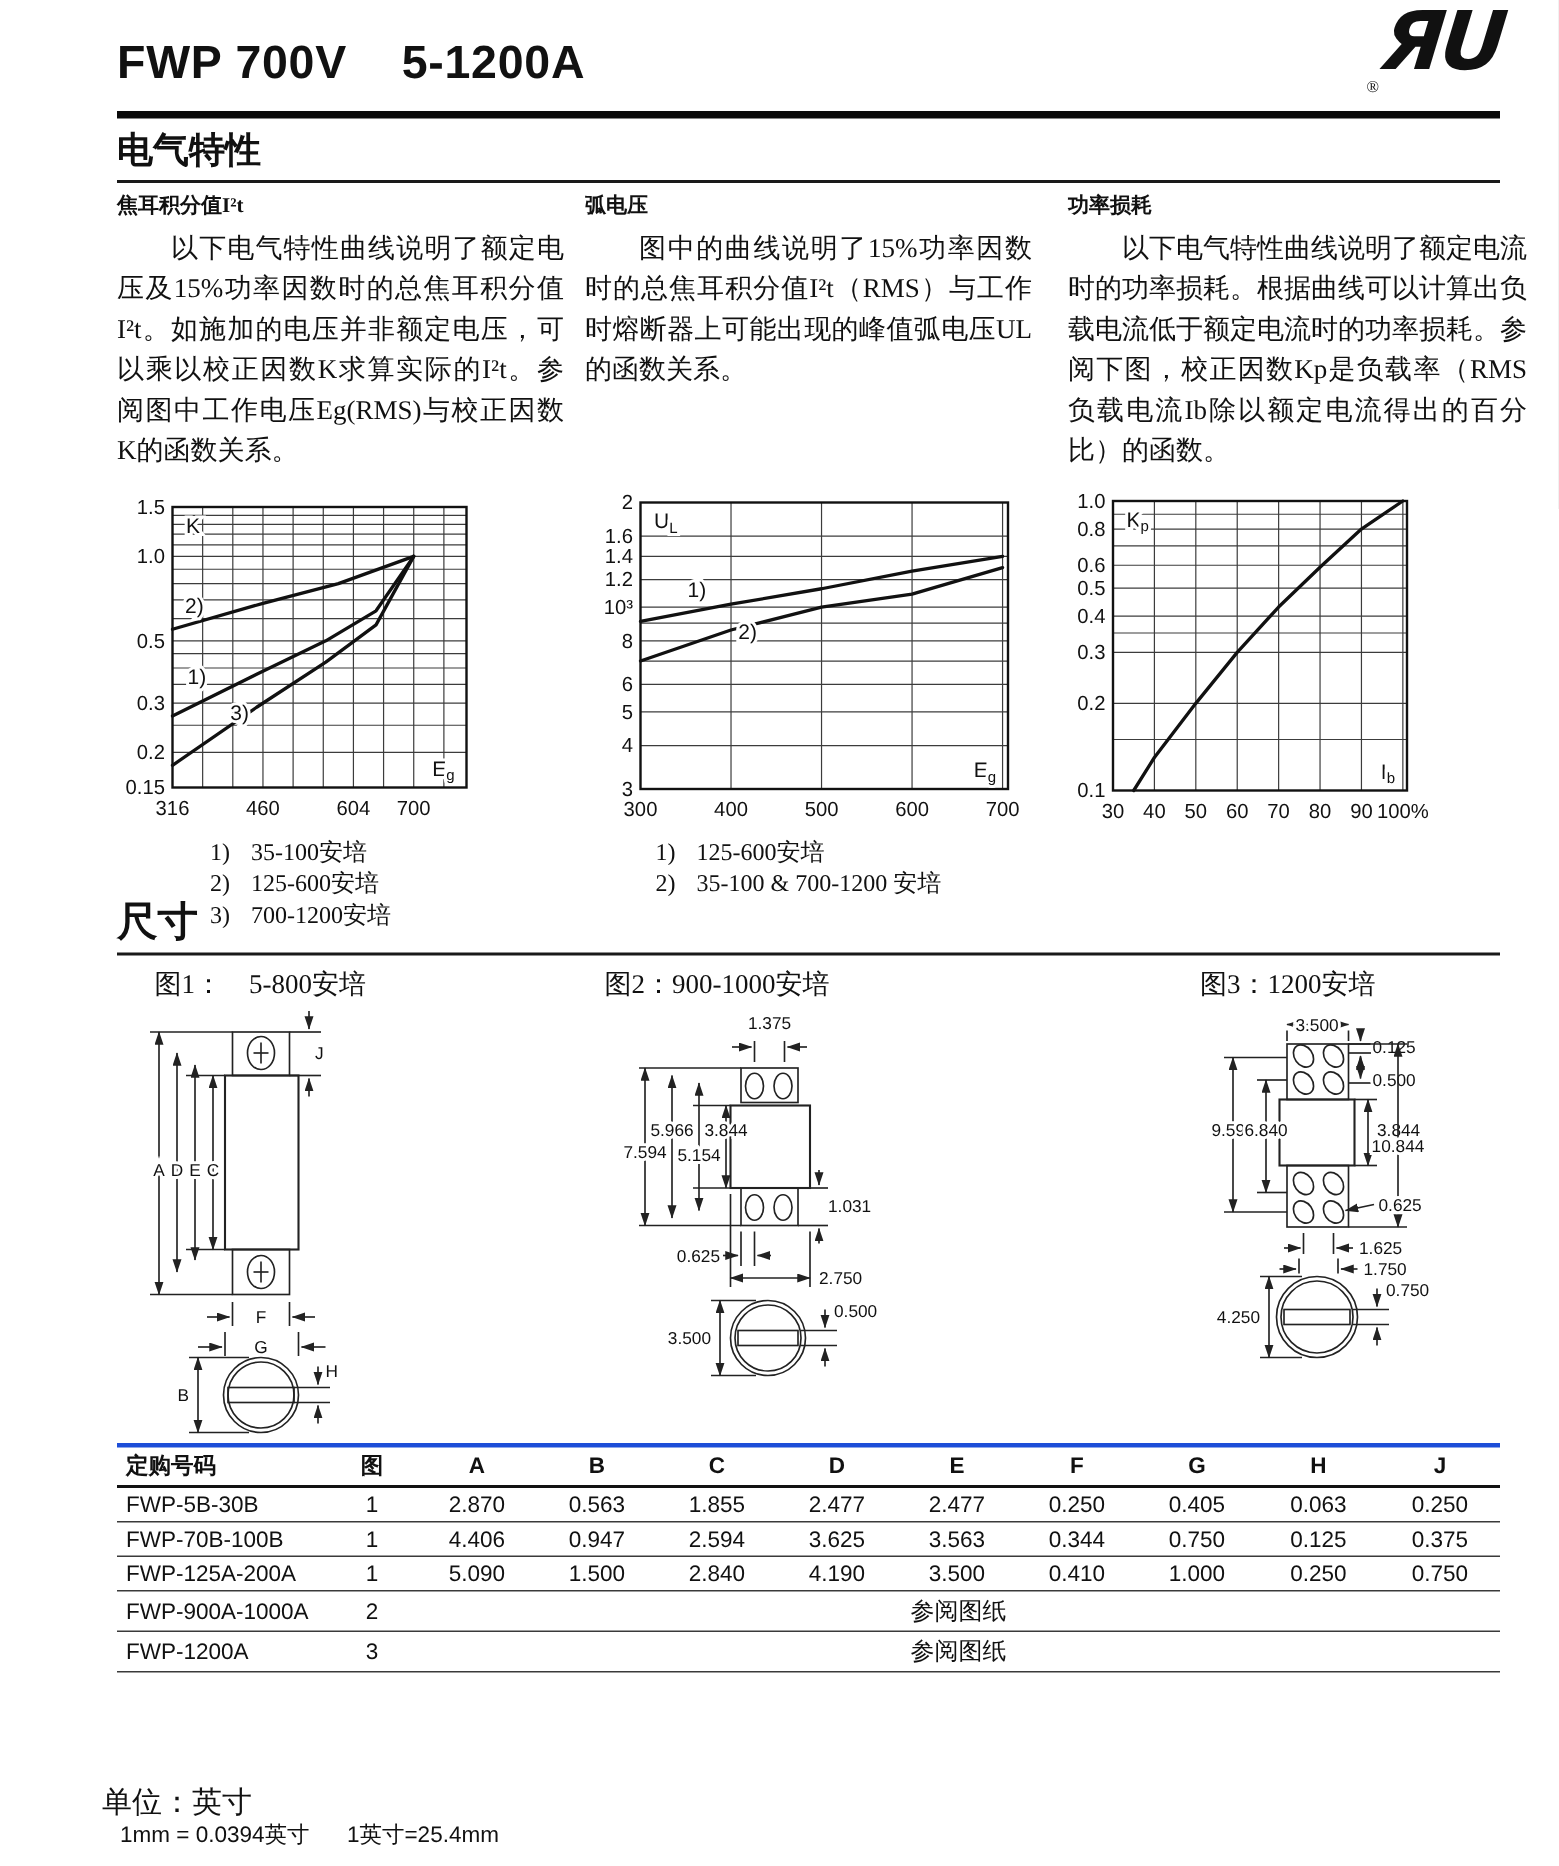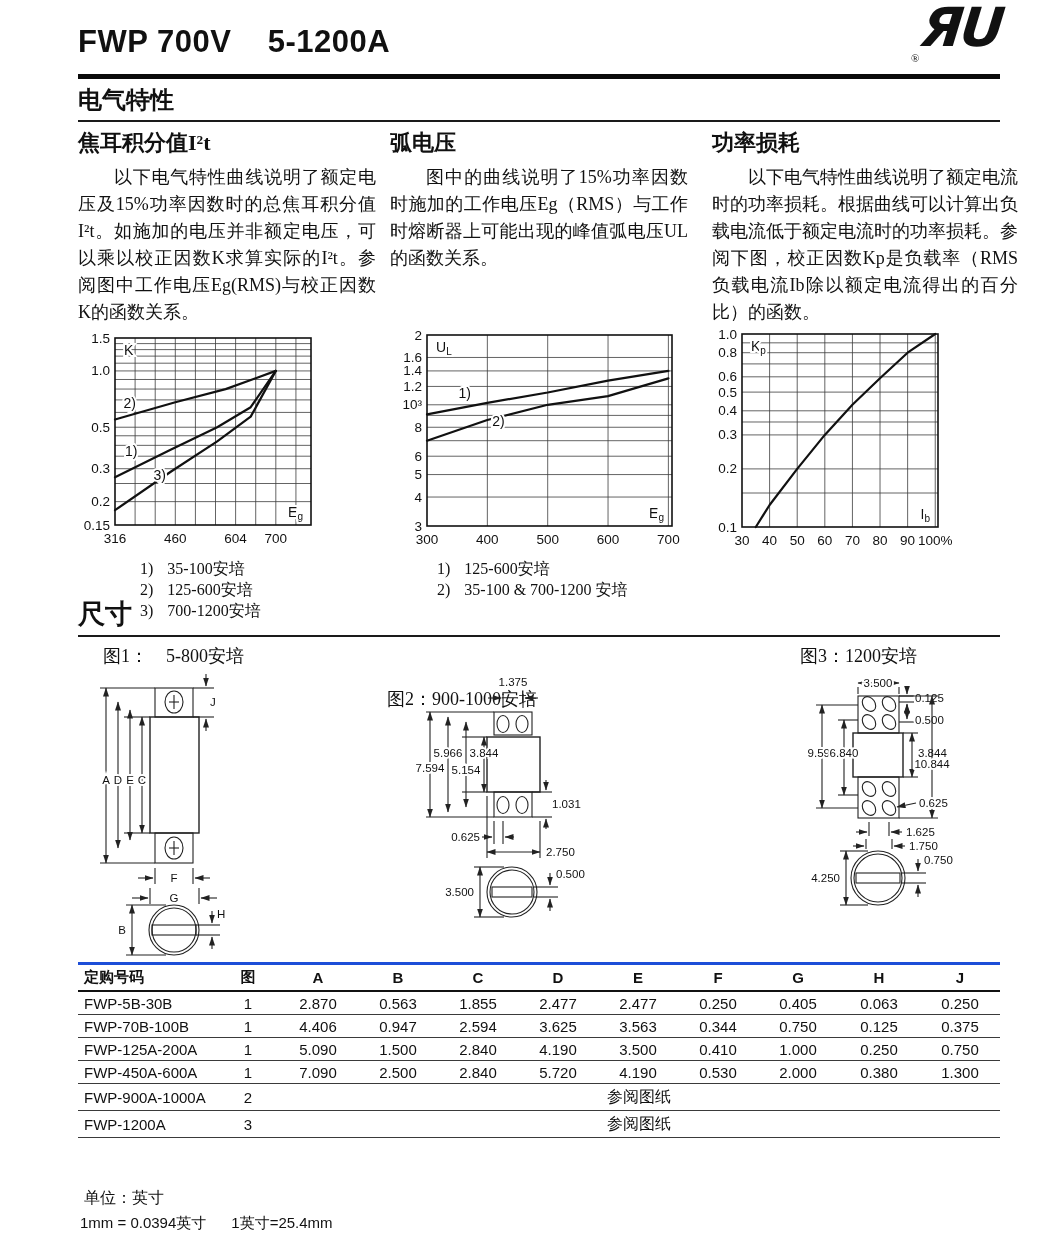--- a/index.html
+++ b/index.html
@@ -12,21 +12,21 @@
              font-family:"Liberation Sans","DejaVu Sans",sans-serif;}
   .ul-mark{left:903px;top:2px;width:100px;height:66px;}
   .ul-mark .mk{position:absolute;right:2px;top:-6px;font-size:54px;font-weight:900;font-style:italic;
                font-family:"DejaVu Sans",sans-serif;transform:skewX(-6deg);letter-spacing:-3px;}
   .ul-mark .rg{position:absolute;left:8px;bottom:4px;font-size:11px;}
   .rule-thick{left:78px;top:74px;width:922px;height:5px;background:#0a0a0a;}
   .rule-thin{left:78px;width:922px;height:2px;background:#1a1a1a;}
   .sec-title{left:78px;font-size:24px;font-weight:bold;}
   
   .col{width:300px;}
-  .col h3{margin:0 0 6px 0;font-size:22px;font-weight:bold;}
+  .col h3{margin:0 0 6px 0;font-size:14px;font-weight:bold;}
   .col p{margin:0;font-size:18px;line-height:27px;text-align:justify;text-indent:2em;}
   
   .chart{position:absolute;}
   .gl{stroke:#3c3c3c;stroke-width:0.8;}
   .pbx{fill:none;stroke:#111;stroke-width:1.6;}
   .crv{fill:none;stroke:#111;stroke-width:2.2;stroke-linejoin:round;stroke-linecap:round;}
   .tk{font-family:"Liberation Sans","DejaVu Sans",sans-serif;font-size:13.5px;fill:#111;}
   .slb,.clb{font-family:"Liberation Sans","DejaVu Sans",sans-serif;font-size:14px;fill:#111;
             paint-order:stroke;stroke:#fff;stroke-width:4px;}
   
@@ -40,21 +40,21 @@
       paint-order:stroke;stroke:#fff;stroke-width:4px;font-weight:normal;}
   
   .dim-table{left:78px;top:962px;width:922px;border-collapse:collapse;table-layout:fixed;
              font-family:"Liberation Sans","DejaVu Sans",sans-serif;font-size:15px;}
   .dim-table thead th{border-top:3px solid #1d4ed8;border-bottom:2px solid #111;font-weight:bold;
                       text-align:center;padding:3px 2px;}
   .dim-table td{border-bottom:1.4px solid #3a3a3a;text-align:center;padding:2.5px 2px;}
   .dim-table .part-cell{text-align:left;padding-left:6px;}
   .dim-table .span-cell{text-align:center;font-family:"Liberation Serif","DejaVu Serif",serif;font-size:16px;}
   
-  .foot-unit{left:84px;top:1188px;font-size:16px;}
+  .foot-unit{left:68px;top:1188px;font-size:20px;}
   .foot-conv{left:80px;top:1214px;font-size:15px;white-space:pre;}
 </style>
 </head>
 <body>
 
 <svg width="0" height="0" style="position:absolute">
   <defs>
     <marker id="aE" markerWidth="10" markerHeight="8" refX="8.5" refY="3" orient="auto" markerUnits="userSpaceOnUse">
       <path d="M0,0 L9,3 L0,6 Z" fill="#222"></path>
     </marker>
@@ -75,21 +75,21 @@
 
   <div class="abs sec-title" style="top:84px;">电气特性</div>
   <div class="abs rule-thin" style="top:120px;"></div>
 
   <div class="abs col" style="left:78px;top:128px;width:298px;">
     <h3>焦耳积分值I²t</h3>
     <p>以下电气特性曲线说明了额定电压及15%功率因数时的总焦耳积分值I²t。如施加的电压并非额定电压，可以乘以校正因数K求算实际的I²t。参阅图中工作电压Eg(RMS)与校正因数K的函数关系。</p>
   </div>
   <div class="abs col" style="left:390px;top:128px;width:298px;">
     <h3>弧电压</h3>
-    <p>图中的曲线说明了15%功率因数时施加的工作电压Eg（RMS）与工作时熔断器上可能出现的峰值弧电压UL的函数关系。</p>
+    <p>图中的曲线说明了15%功率因数时的总焦耳积分值I²t（RMS）与工作时熔断器上可能出现的峰值弧电压UL的函数关系。</p>
   </div>
   <div class="abs col" style="left:712px;top:128px;width:306px;">
     <h3>功率损耗</h3>
     <p>以下电气特性曲线说明了额定电流时的功率损耗。根据曲线可以计算出负载电流低于额定电流时的功率损耗。参阅下图，校正因数Kp是负载率（RMS负载电流Ib除以额定电流得出的百分比）的函数。</p>
   </div>
 
   <svg class="chart" style="left:78px;top:332px;" width="300" height="222">
       <line class="gl" x1="57.1025641025641" y1="6" x2="57.1025641025641" y2="193"></line>
       <line class="gl" x1="77.2051282051282" y1="6" x2="77.2051282051282" y2="193"></line>
       <line class="gl" x1="97.30769230769232" y1="6" x2="97.30769230769232" y2="193"></line>
@@ -235,21 +235,21 @@
     <div class="lg-row">
         <span>2)</span>
         <span>35-100 &amp; 700-1200 安培</span>
       </div>
   </div>
 
   <div class="abs sec-title" style="top:596px;font-size:27px;">尺寸</div>
   <div class="abs rule-thin" style="top:635px;height:1.6px;"></div>
 
   <div class="abs figcap" style="left:85px;top:644px;margin-left:18px;">图1：    5-800安培</div>
-  <div class="abs figcap" style="left:387px;top:644px;margin-top:43px;">图2：900-1000安培</div>
+  <div class="abs figcap" style="left:403px;top:644px;">图2：900-1000安培</div>
   <div class="abs figcap" style="left:800px;top:644px;">图3：1200安培</div>
 
   <svg class="abs fig" style="left:80px;top:656px;" width="260" height="306">
     <g>
       <rect x="75" y="32" width="38" height="29"></rect>
       <rect class="body" x="70" y="61" width="49" height="116"></rect>
       <rect x="75" y="177" width="38" height="30"></rect>
       <ellipse cx="94" cy="46" rx="9" ry="11"></ellipse>
       <line x1="94" y1="39" x2="94" y2="53"></line>
         <line x1="89" y1="46" x2="99" y2="46"></line>
@@ -496,33 +496,20 @@
           <td>1.500</td>
           <td>2.840</td>
           <td>4.190</td>
           <td>3.500</td>
           <td>0.410</td>
           <td>1.000</td>
           <td>0.250</td>
           <td>0.750</td>
         </tr>
         <tr>
-          <td class="part-cell">FWP-450A-600A</td>
-          <td>1</td>
-          <td>7.090</td>
-          <td>2.500</td>
-          <td>2.840</td>
-          <td>5.720</td>
-          <td>4.190</td>
-          <td>0.530</td>
-          <td>2.000</td>
-          <td>0.380</td>
-          <td>1.300</td>
-        </tr>
-        <tr>
           <td class="part-cell">FWP-900A-1000A</td>
           <td>2</td>
           <td colspan="9" class="span-cell">参阅图纸</td>
         </tr>
         <tr>
           <td class="part-cell">FWP-1200A</td>
           <td>3</td>
           <td colspan="9" class="span-cell">参阅图纸</td>
         </tr>
       </tbody>

